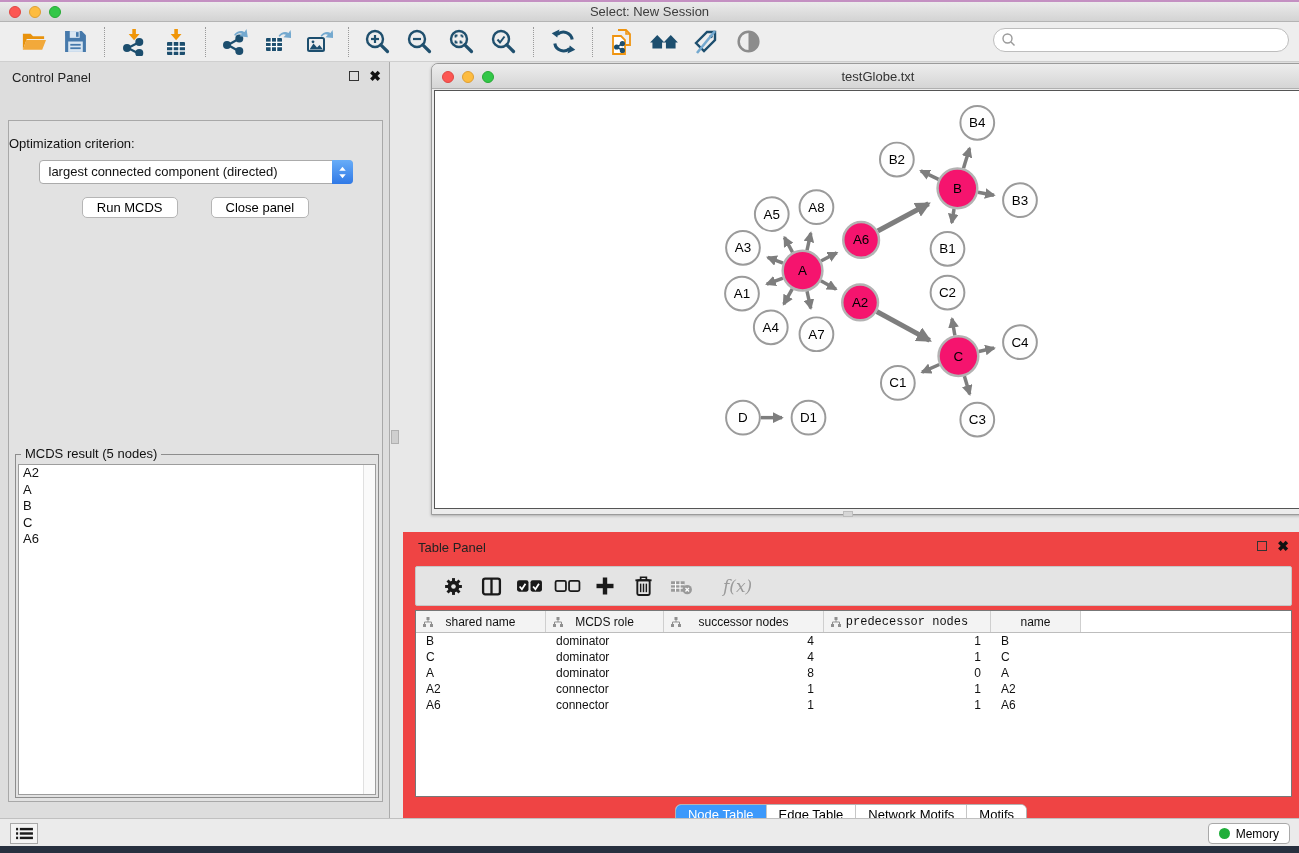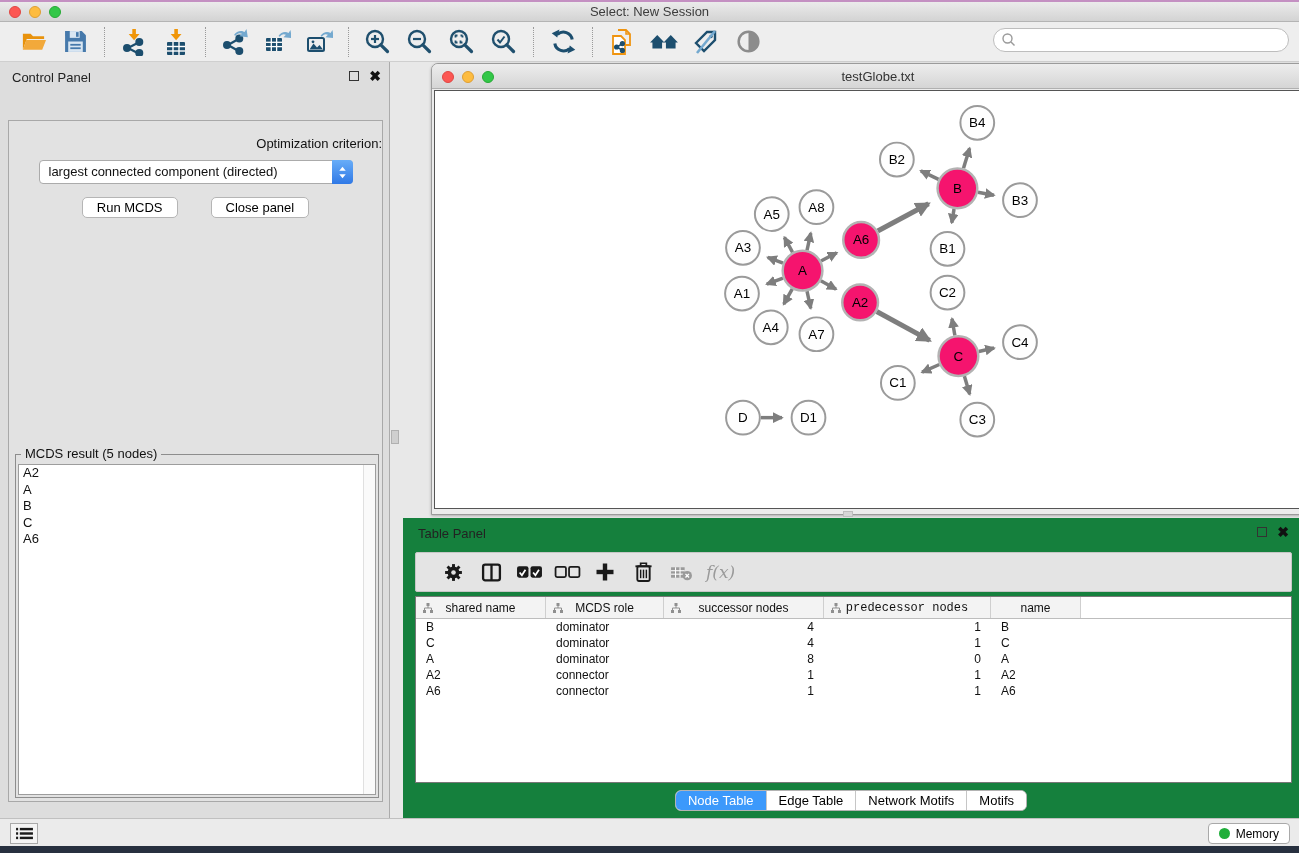--- a/index.html
+++ b/index.html
@@ -37,21 +37,21 @@
   .win-btns { position:absolute; display:flex; gap:10px; align-items:center; }
   #cp-btns { right:8px; top:9px; }
   .float-box { width:10px; height:10px; border:1.5px solid #333; background:transparent; }
   .close-x { font-size:14px; font-weight:bold; color:#111; line-height:10px; }
   .seg { display:inline-flex; border:1px solid #b3b3b3; border-radius:6px; overflow:hidden; background:#fff; }
   .seg-item { padding:2px 12px; font-size:13px; border-right:1px solid #c6c6c6; background:#fff; color:#000; white-space:nowrap; }
   .seg-item:last-child { border-right:none; }
   .seg-item.sel { background:#3c99fb; color:#fff; }
   #ctrl-tabs-wrap { position:absolute; left:0; top:33px; width:100%; text-align:center; }
   #cp-content { position:absolute; left:8px; top:58px; right:6px; bottom:16px; border:1px solid #a8a8a8; background:#e2e2e2; }
-  #opt-label { margin-top:15px; text-align:right; font-size:13px; }
+  #opt-label { margin-top:15px; text-align:left; font-size:13px; }
   #criterion-dd { position:relative; margin:9px auto 0 auto; width:314px; height:24px; background:#fff;
     border:1px solid #ababab; border-radius:4px; font-size:13px; line-height:22px; padding-left:9px; }
   #criterion-stepper { position:absolute; right:-1px; top:-1px; width:21px; height:24px; border-radius:0 4px 4px 0;
     background:linear-gradient(#6db1f9,#2f7cе8); background:linear-gradient(#68adf8,#3079e6); display:flex; align-items:center; justify-content:center; }
   .btn-row { display:flex; justify-content:center; gap:33px; margin-top:13px; }
   .mac-btn { background:#fff; border:1px solid #b5b5b5; border-radius:5px; font-size:13px; padding:2px 14px; color:#000; }
   #result-group { position:absolute; left:6px; right:3px; top:333px; bottom:3px; border:1px solid #8d8d8d; background:#e2e2e2; }
   #result-legend { position:absolute; top:-9px; left:5px; background:#e2e2e2; padding:0 4px; font-size:13px; }
   #result-list { position:absolute; left:2px; right:2px; top:9px; bottom:2px; background:#fff; border:1px solid #9d9d9d; overflow:hidden; }
   .result-item { font-size:13px; line-height:16.5px; padding-left:4px; }
@@ -64,27 +64,27 @@
   #nw-titlebar { position:absolute; left:0; top:0; right:0; height:25px; border-radius:6px 6px 0 0;
     background:linear-gradient(#ededed,#d5d5d5); border-bottom:1px solid #b0b0b0;
     text-align:center; font-size:13px; line-height:25px; color:#333; }
   #nw-titlebar .lights { top:7px; left:10px; }
   #nw-canvas { position:absolute; left:2px; right:2px; top:26px; bottom:5px; background:#fff; border:1px solid #555; }
   #graph { width:100%; height:100%; }
   #nw-grip { position:absolute; right:2px; bottom:5px; width:14px; height:14px; opacity:.8; }
   #tp-divider-handle { left:843px; top:511px; width:10px; height:6px; background:#d6d6d6; border:1px solid #bdbdbd; }
 
   
-  #table-panel { left:403px; top:518px; width:896px; height:300px; background:#15803d; }
+  #table-panel { left:403px; top:532px; width:896px; height:300px; background:#ef4444; }
   #tp-title { position:absolute; left:15px; top:8px; font-size:13px; color:#222; }
   #tp-btns { right:10px; top:9px; }
   #tp-toolbar { position:absolute; left:12px; right:7px; top:34px; height:40px; background:#e4e4e4;
     border:1px solid #c6c6c6; border-radius:2px; display:flex; align-items:center; padding-left:18px; gap:0; }
   .tp-icon { width:38px; height:34px; display:flex; align-items:center; justify-content:center; }
-  #fx-label { font-family:"DejaVu Serif", serif; font-style:italic; font-size:17px; color:#9a9a9a; margin-left:6px; }
+  #fx-label { font-family:"DejaVu Serif", serif; font-style:italic; font-size:17px; color:#9a9a9a; margin-left:23px; }
   #tbl-box { position:absolute; left:12px; right:7px; top:78px; bottom:35px; background:#fff; border:1px solid #777; overflow:hidden; }
   #tbl-header { display:flex; border-bottom:1px solid #bdbdbd; }
   .th { position:relative; display:flex; align-items:center; justify-content:center; height:21px;
     font-size:12px; background:#f3f3f3; border-right:1px solid #cfcfcf; color:#111; }
   .th svg { position:absolute; left:6px; }
   .tr { display:flex; }
   .td { height:16px; font-size:12px; line-height:16px; padding:0 10px; white-space:nowrap; overflow:hidden; }
   #table-tabs-wrap { position:absolute; left:0; bottom:7px; width:100%; text-align:center; }
 
   

